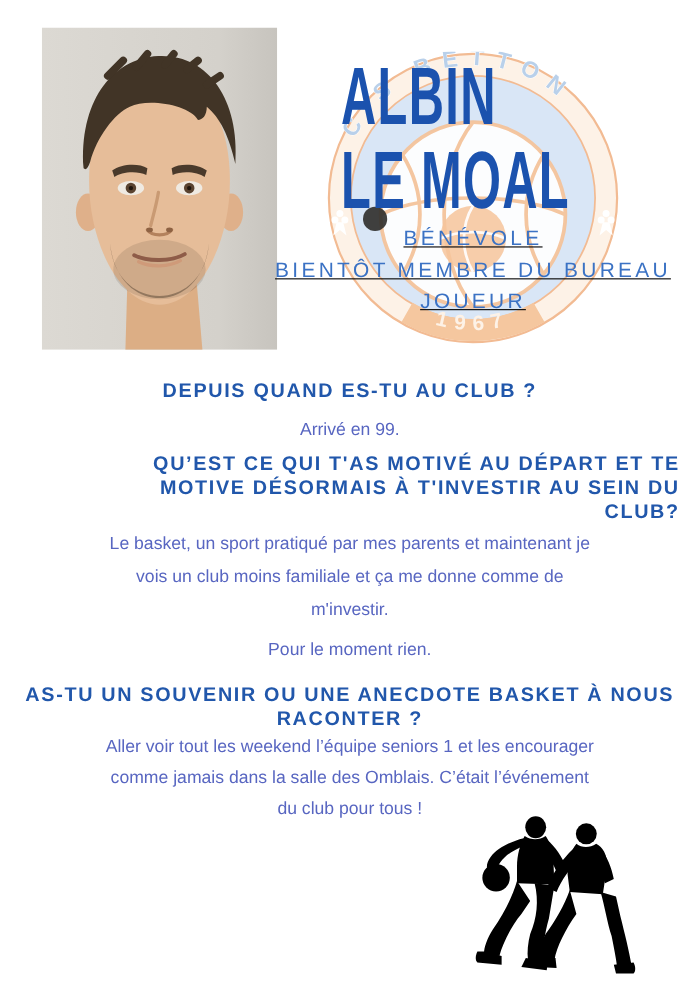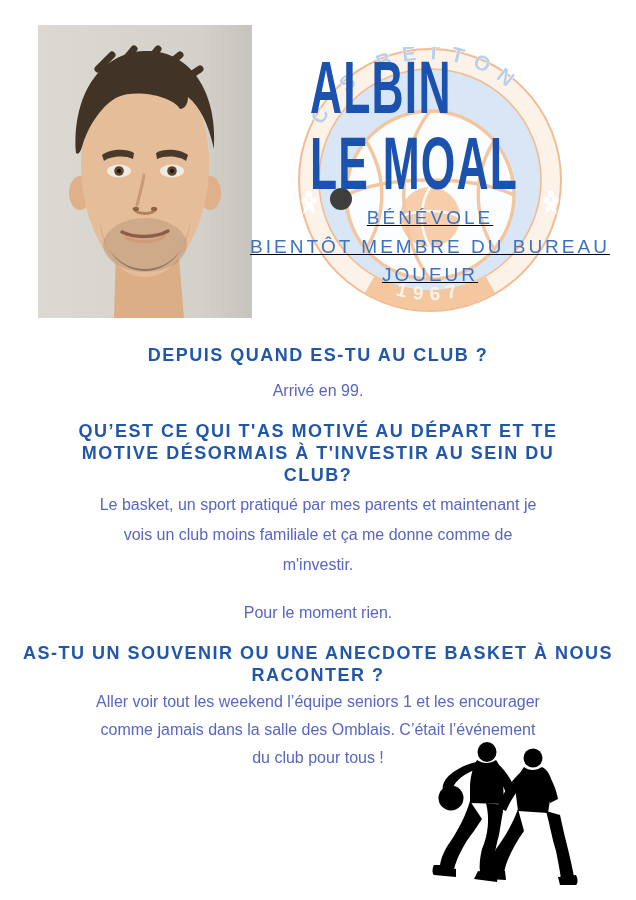--- a/index.html
+++ b/index.html
@@ -22,24 +22,24 @@
   .roles{position:absolute;left:230px;top:204px;width:400px;text-align:center;z-index:3;text-decoration:underline;}
   .role-line{display:block;font-size:19px;line-height:28.5px;letter-spacing:3px;
              color:#3b72c4;white-space:nowrap;}
 
   
   .qa{position:absolute;left:18px;top:344px;width:600px;text-align:center;z-index:2;}
   .question{font-weight:700;font-size:18px;line-height:22px;letter-spacing:1.5px;
             color:#2157ab;white-space:pre-line;}
   .answer{font-size:16px;line-height:30px;color:#5866c1;white-space:pre-line;}
   .a1{margin-top:10px;}
-  .q2{margin-top:14px;}
+  .q2{margin-top:4px;text-align:right;}
   .a2{margin-top:4px;}
   .q3{margin-top:4px;}
-  .a3{margin-top:18px;}
+  .a3{margin-top:6px;}
   .q4{margin-top:14px;}
   .a4{margin-top:2px;line-height:28px;}
 
   
   .players{position:absolute;left:430px;top:741px;width:148px;height:155px;z-index:1;}
   .players svg{display:block;width:100%;height:100%;}
 </style>
 </head>
 <body>
 

